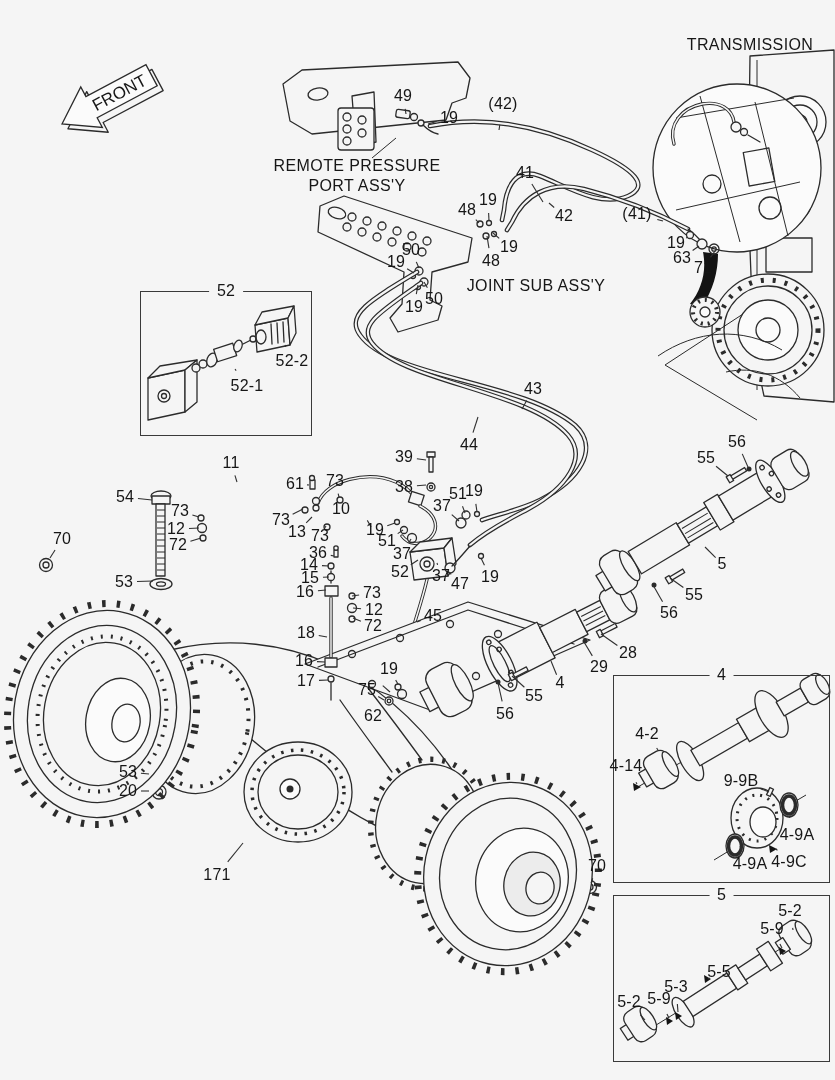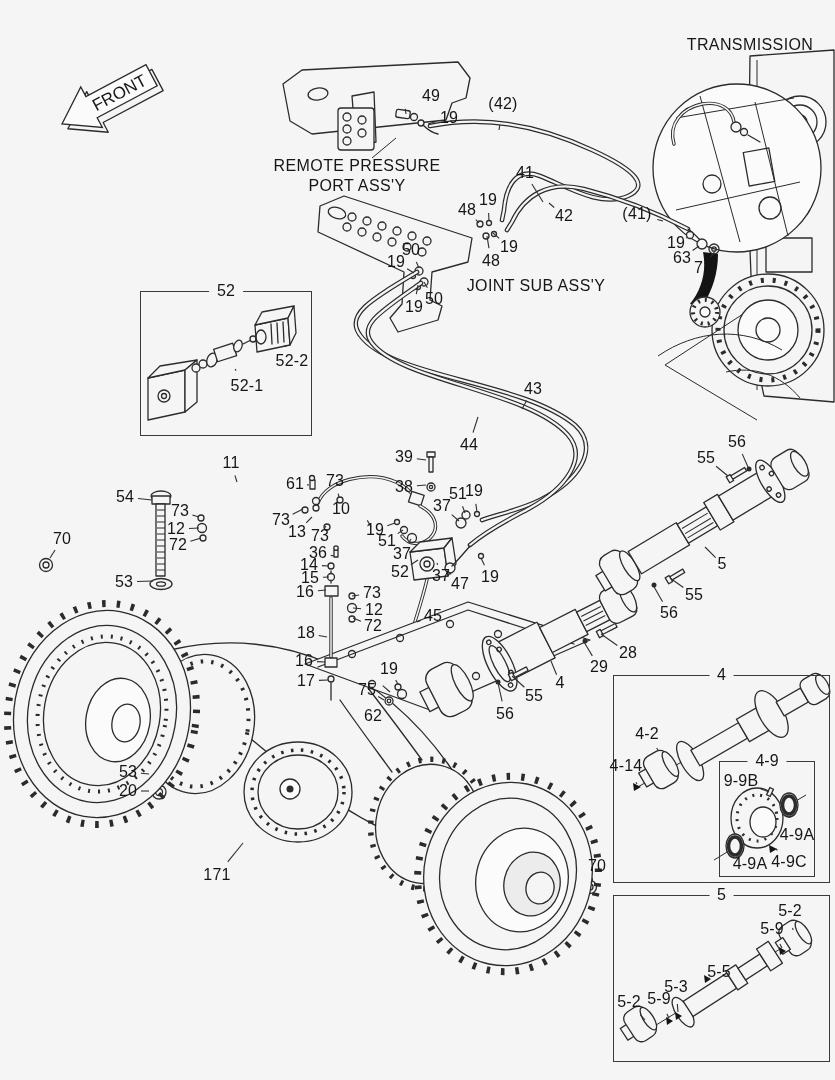--- a/index.html
+++ b/index.html
@@ -424,23 +424,20 @@
       <polygon points="779,947 786,951 780,955" fill="#141414" stroke="none"></polygon>
     </g>
   </svg>
 
   <div id="box-layer">
       <div class="part-box" style="left: 140px; top: 291px; width: 170px; height: 143px;">
         <span class="box-label">52</span>
       </div>
       <div class="part-box" style="left: 613px; top: 675px; width: 215px; height: 206px;">
         <span class="box-label">4</span>
-      </div>
-      <div class="part-box" style="left: 719px; top: 761px; width: 94px; height: 114px;">
-        <span class="box-label">4-9</span>
       </div>
       <div class="part-box" style="left: 613px; top: 895px; width: 215px; height: 165px;">
         <span class="box-label">5</span>
       </div>
     </div>
 
   <svg id="leader-svg" viewBox="0 0 835 1080">
       <line x1="405.13718683496967" y1="108.82312100981787" x2="406" y2="114" class="leader"></line>
       <line x1="436.5001886806693" y1="121.57137466266592" x2="428" y2="124" class="leader"></line>
       <line x1="499.80679913066723" y1="124.75580565066296" x2="499" y2="130" class="leader"></line>
@@ -530,21 +527,21 @@
     </svg>
 
   <div id="title-layer">
     <div class="title-label" style="left:750px;top:45px;">TRANSMISSION</div>
     <div class="title-label" style="left:357px;top:166px;">REMOTE PRESSURE</div>
     <div class="title-label" style="left:357px;top:186px;">PORT ASS'Y</div>
     <div class="title-label" style="left:536px;top:286px;">JOINT SUB ASS'Y</div>
   </div>
 
   <div id="callout-layer">
-      <span class="callout" style="left: 403px; top: 96px; margin-left: 28px;">49</span>
+      <span class="callout" style="left: 403px; top: 96px;">49</span>
       <span class="callout" style="left: 449px; top: 118px;">19</span>
       <span class="callout" style="left: 503px; top: 104px;">(42)</span>
       <span class="callout" style="left: 525px; top: 173px;">41</span>
       <span class="callout" style="left: 564px; top: 216px;">42</span>
       <span class="callout" style="left: 637px; top: 214px;">(41)</span>
       <span class="callout" style="left: 676px; top: 243px;">19</span>
       <span class="callout" style="left: 682px; top: 258px;">63</span>
       <span class="callout" style="left: 703px; top: 268px;">71</span>
       <span class="callout" style="left: 467px; top: 210px;">48</span>
       <span class="callout" style="left: 488px; top: 200px;">19</span>

